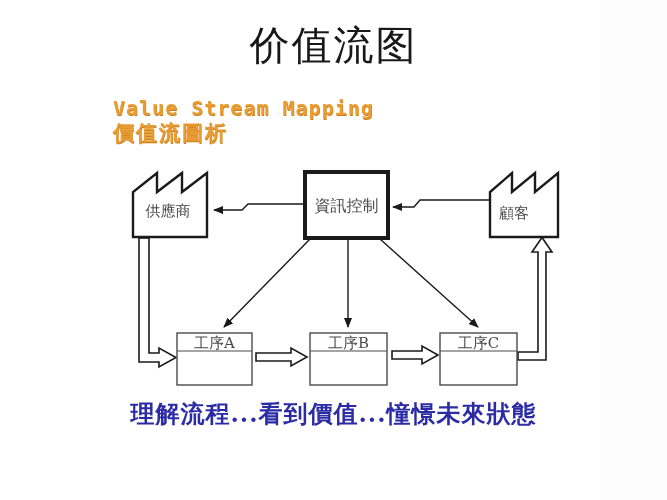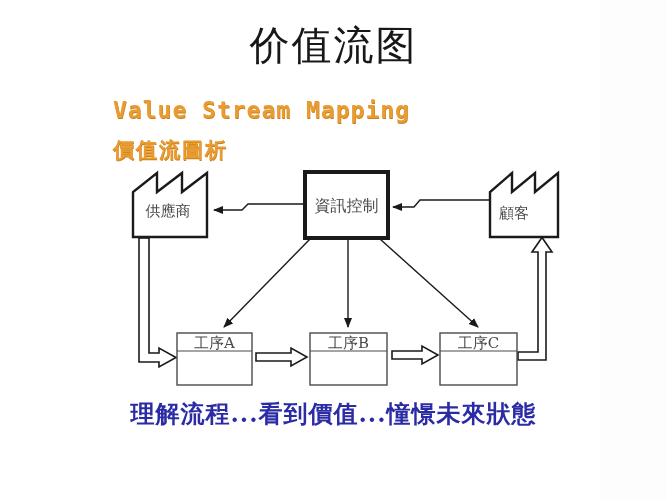--- a/index.html
+++ b/index.html
@@ -15,30 +15,29 @@
     font-family:"DejaVu Serif","Liberation Serif",serif;
     font-size:40px; font-weight:400; color:#181818;
     letter-spacing:2px;
   }
   .subtitle-block {
     position:absolute; top:97px; left:113px;
     line-height:1.18;
   }
   .subtitle-en {
     font-family:"DejaVu Sans Mono","Liberation Mono",monospace;
-    font-size:23px; font-weight:bold; color:#E99C32;
+    font-size:20px; font-weight:bold; color:#E99C32;
     letter-spacing:1px;
     text-shadow:0.5px 0.5px 0 #c97f1a;
   }
   .subtitle-zh {
     font-family:"DejaVu Serif","Liberation Serif",serif;
     font-size:21px; font-weight:bold; color:#E99C32;
     letter-spacing:2px;
     text-shadow:0.5px 0.5px 0 #c97f1a;
-    margin-top:14px;
   }
   .diagram-svg { position:absolute; top:160px; left:0; }
   .svg-label {
     font-family:"DejaVu Serif","Liberation Serif",serif;
     fill:#4a4a4a;
   }
   .caption {
     position:absolute; top:398px; left:0; width:667px;
     text-align:center; 
     font-family:"DejaVu Serif","Liberation Serif",serif;

